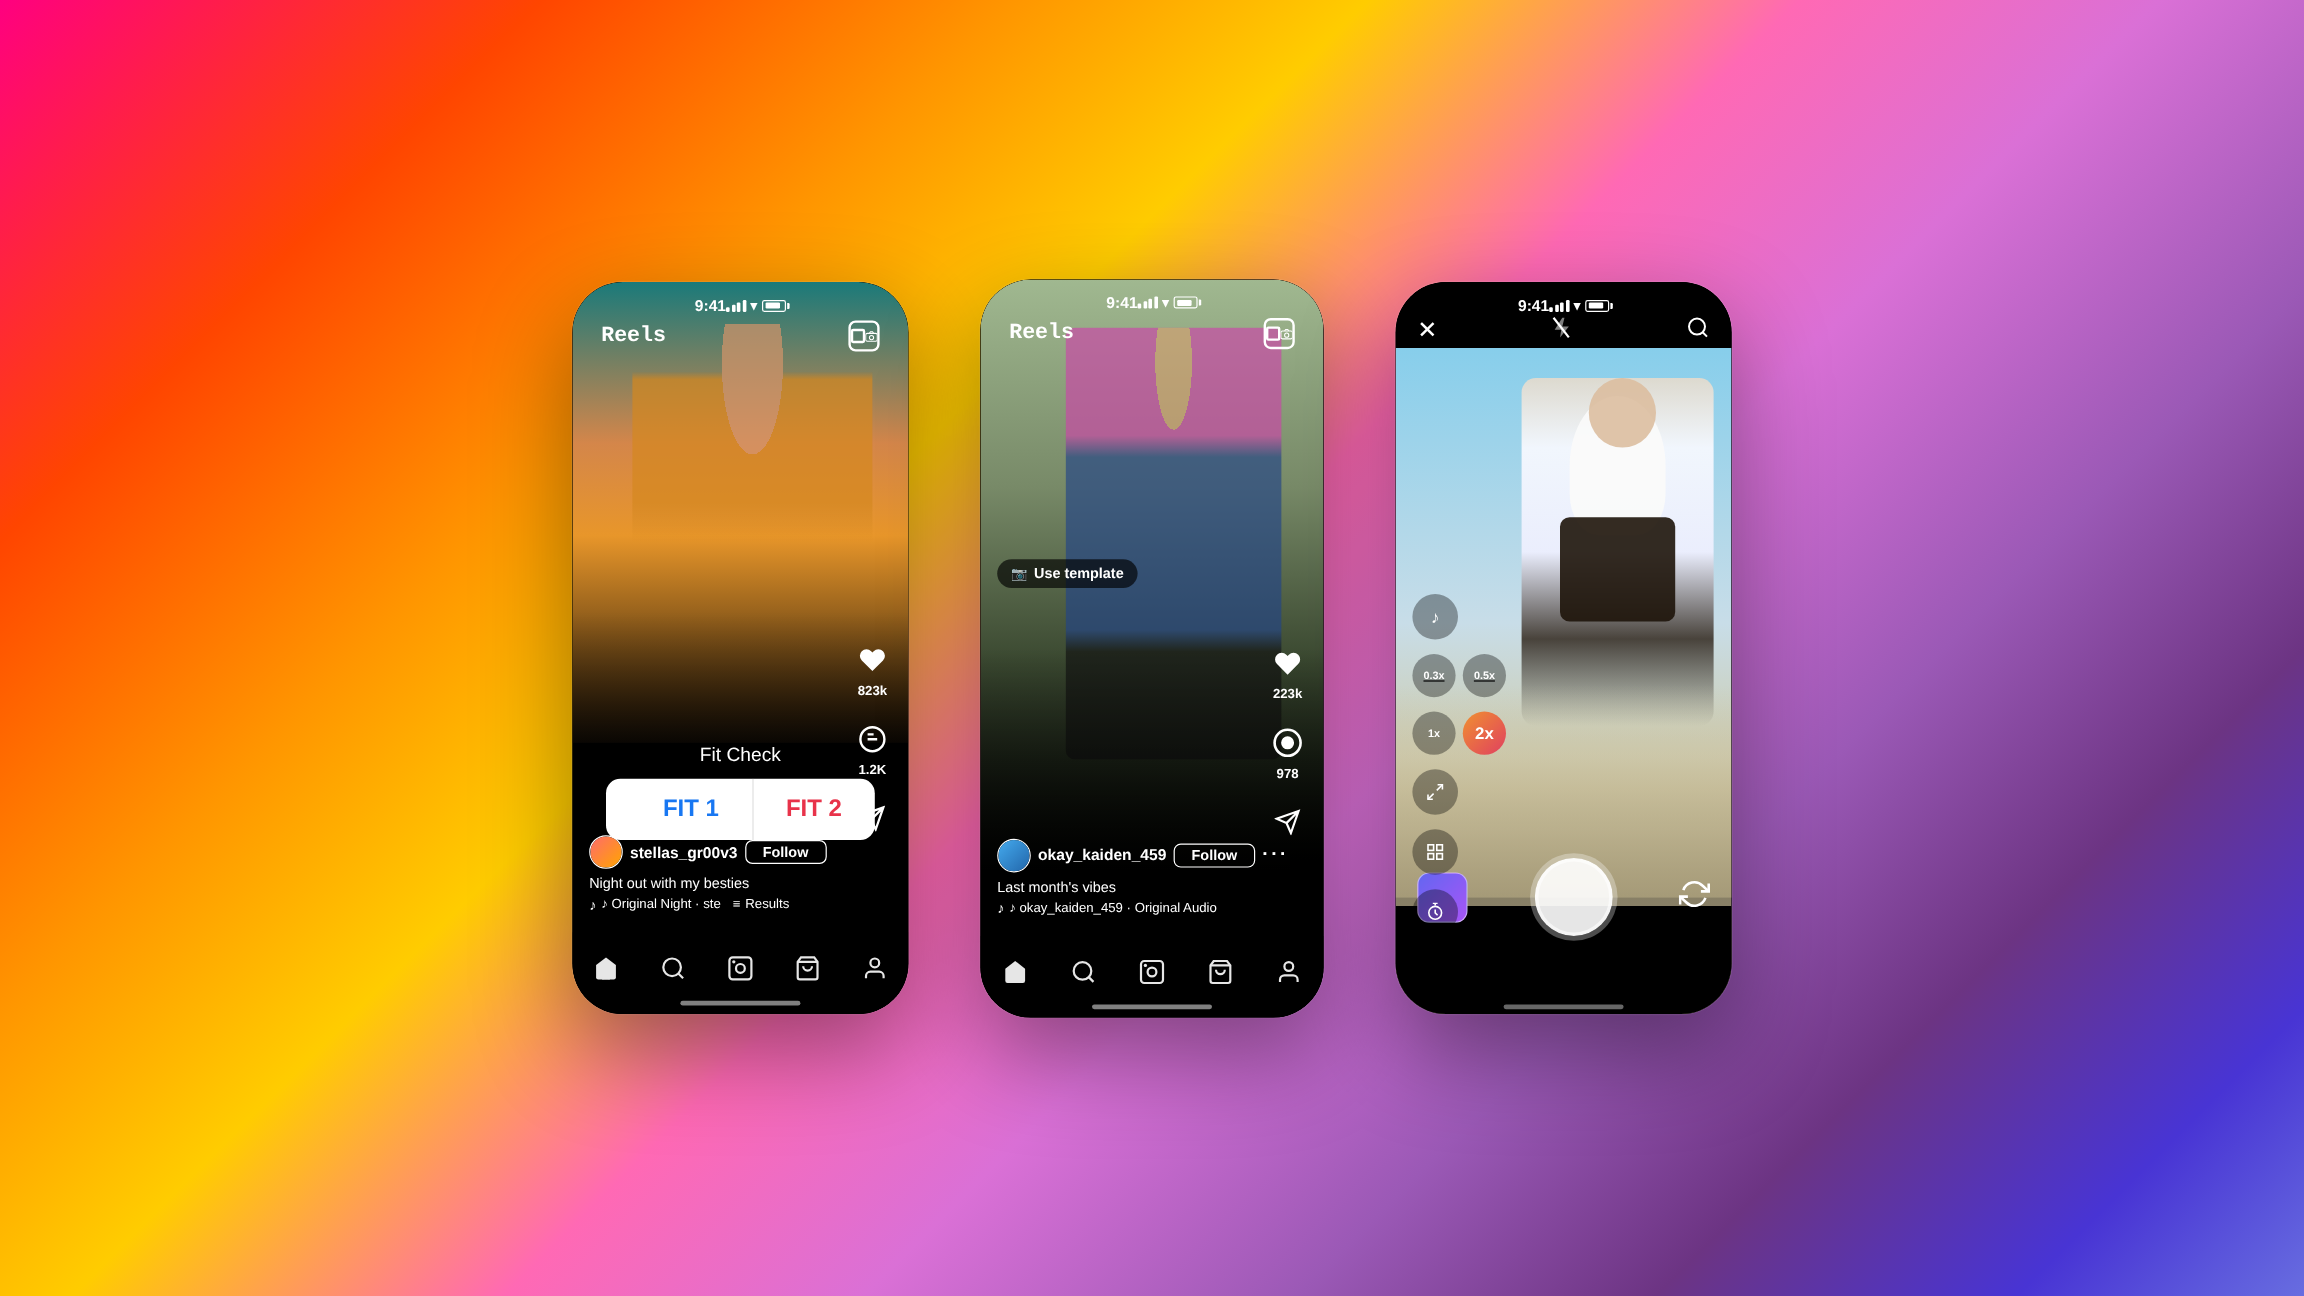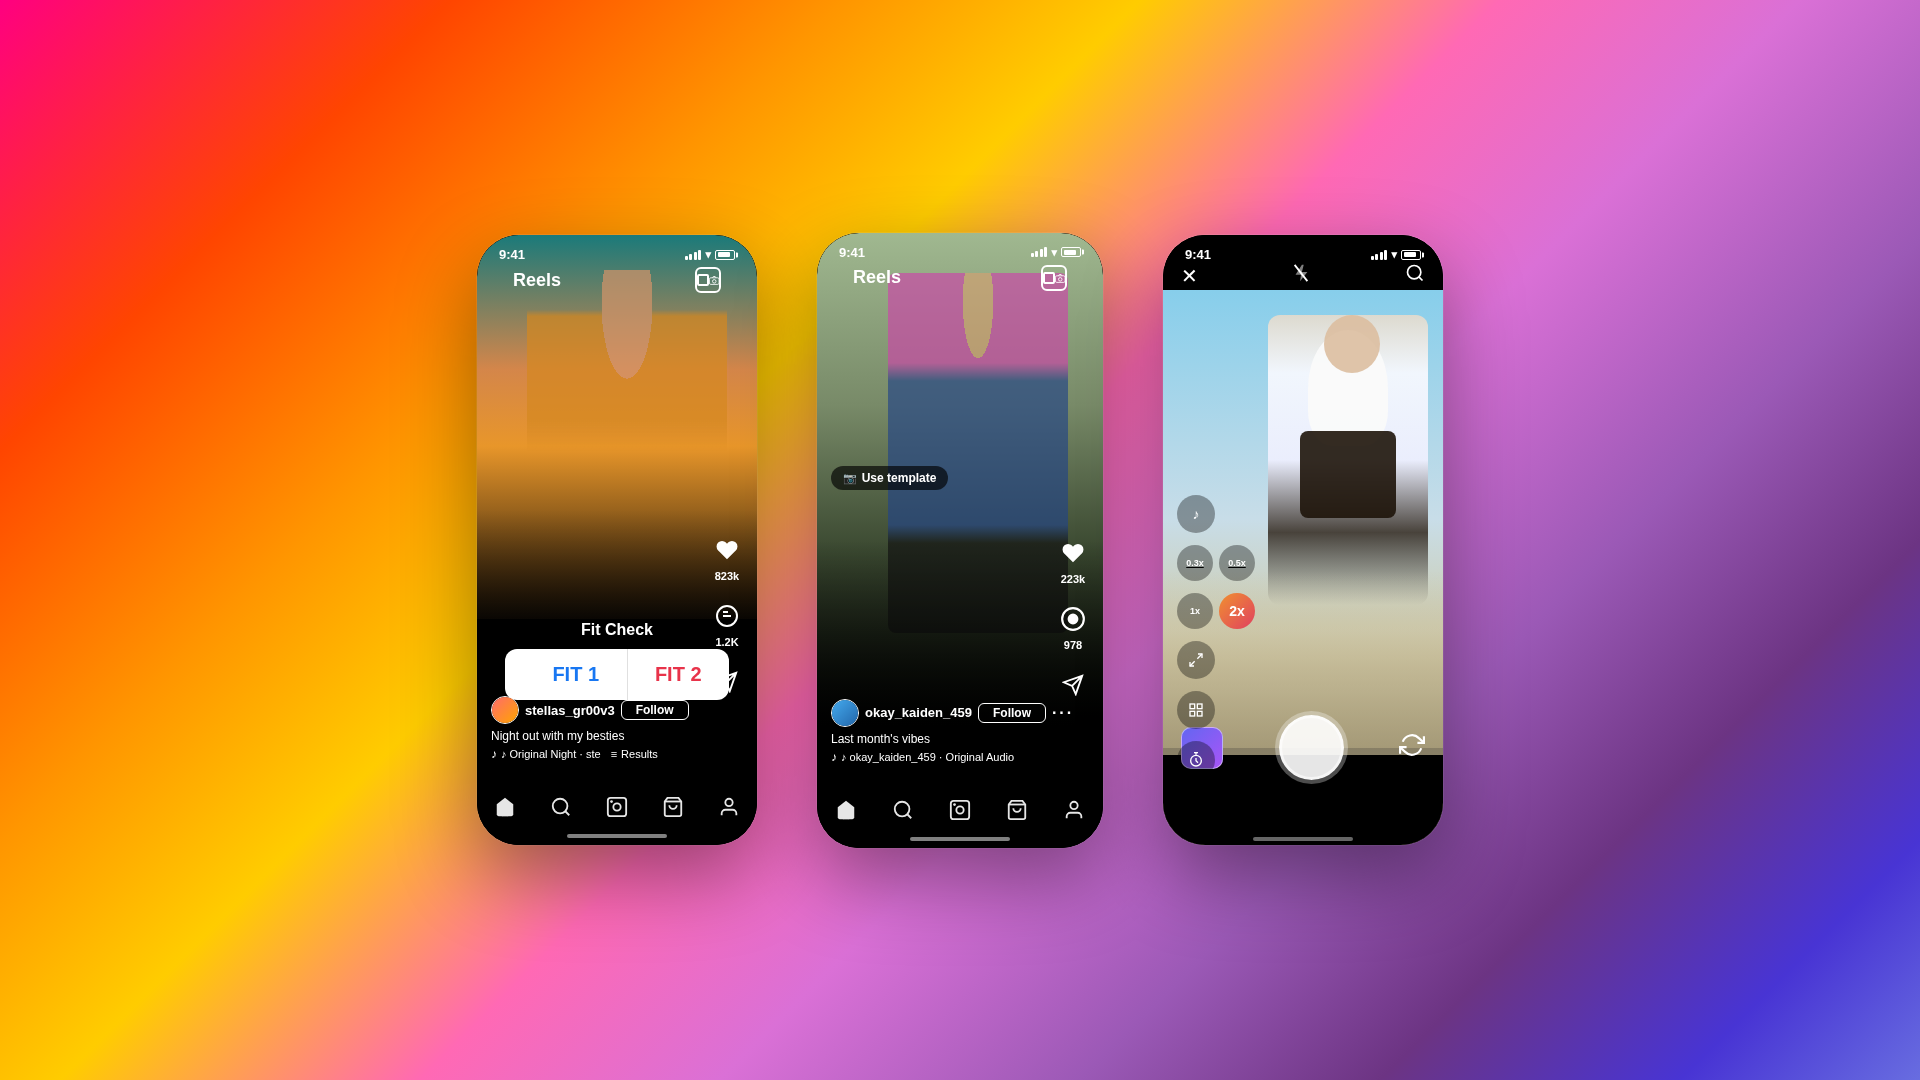--- a/index.html
+++ b/index.html
@@ -35,21 +35,21 @@
       position: absolute;
       top: 0; left: 0; right: 0; bottom: 0;
       border-radius: 42px;
       overflow: hidden;
       background: #000;
     }
 
     
     .status-bar {
       display: flex;
-      justify-content: space-between;
+      justify-content: center;
       align-items: center;
       padding: 12px 22px 0;
       position: absolute;
       top: 0; left: 0; right: 0;
       z-index: 10;
       color: white;
       font-size: 13px;
       font-weight: 600;
     }
 
@@ -66,22 +66,23 @@
     .battery::after { content:''; position: absolute; right: -4px; top: 50%; transform: translateY(-50%); width: 2.5px; height: 5px; background: white; border-radius: 0 1px 1px 0; }
     .battery-fill { background: white; height: 100%; width: 80%; border-radius: 1px; }
 
     .phone1-nav {
       position: absolute;
       top: 32px;
       left: 0; right: 0;
       display: flex;
       justify-content: space-between;
       align-items: center;
-      padding: 0 36px;
+      padding: 0 24px;
       z-index: 10;
+      font-family: Liberation Mono, monospace;
     }
 
     .phone1-nav .nav-title {
       color: white;
       font-size: 18px;
       font-weight: 700;
     }
 
     .camera-btn {
       width: 26px;
@@ -106,21 +107,21 @@
     .fit-check-section {
       position: absolute;
       bottom: 145px;
       left: 0; right: 0;
       padding: 0 18px;
     }
 
     .fit-check-title {
       color: white;
       font-size: 16px;
-      font-weight: 700;
+      font-weight: 400;
       text-align: center;
       margin-bottom: 10px;
       text-shadow: 0 1px 3px rgba(0,0,0,0.5);
     }
 
     .fit-buttons {
       display: flex;
       gap: 0;
       background: white;
       border-radius: 12px;

